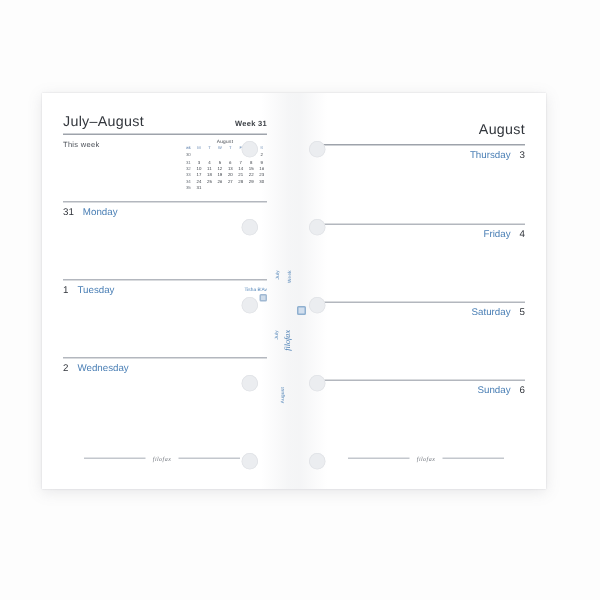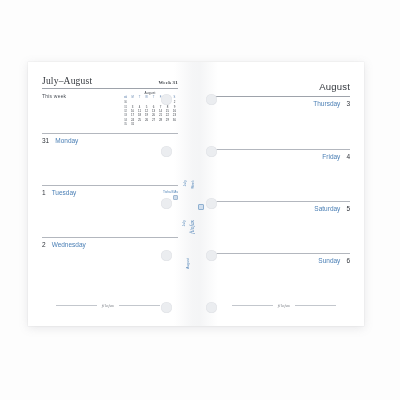--- a/index.html
+++ b/index.html
@@ -47,21 +47,20 @@
     pointer-events: none;
   }
 
   
   .lp-inner { position: absolute; left: 14px; right: 18px; top: 14px; bottom: 10px; }
 
   .hdr-row {
     display: flex; align-items: baseline; justify-content: space-between;
     padding-bottom: 2px;
     border-bottom: 1px solid #9ea3ab;
-    font-family: Liberation Serif, serif;
   }
   .hdr-title { font-size: 9.5px; color: #32363c; letter-spacing: .2px; }
   .hdr-week  { font-size: 5px; color: #3c4046; font-weight: bold; letter-spacing: .2px; }
 
   .thisweek-row { position: relative; height: 44px; }
   .thisweek-lbl {
     position: absolute; left: 0; top: 4px;
     font-size: 5px; color: #4b5058; letter-spacing: .2px;
   }
 

